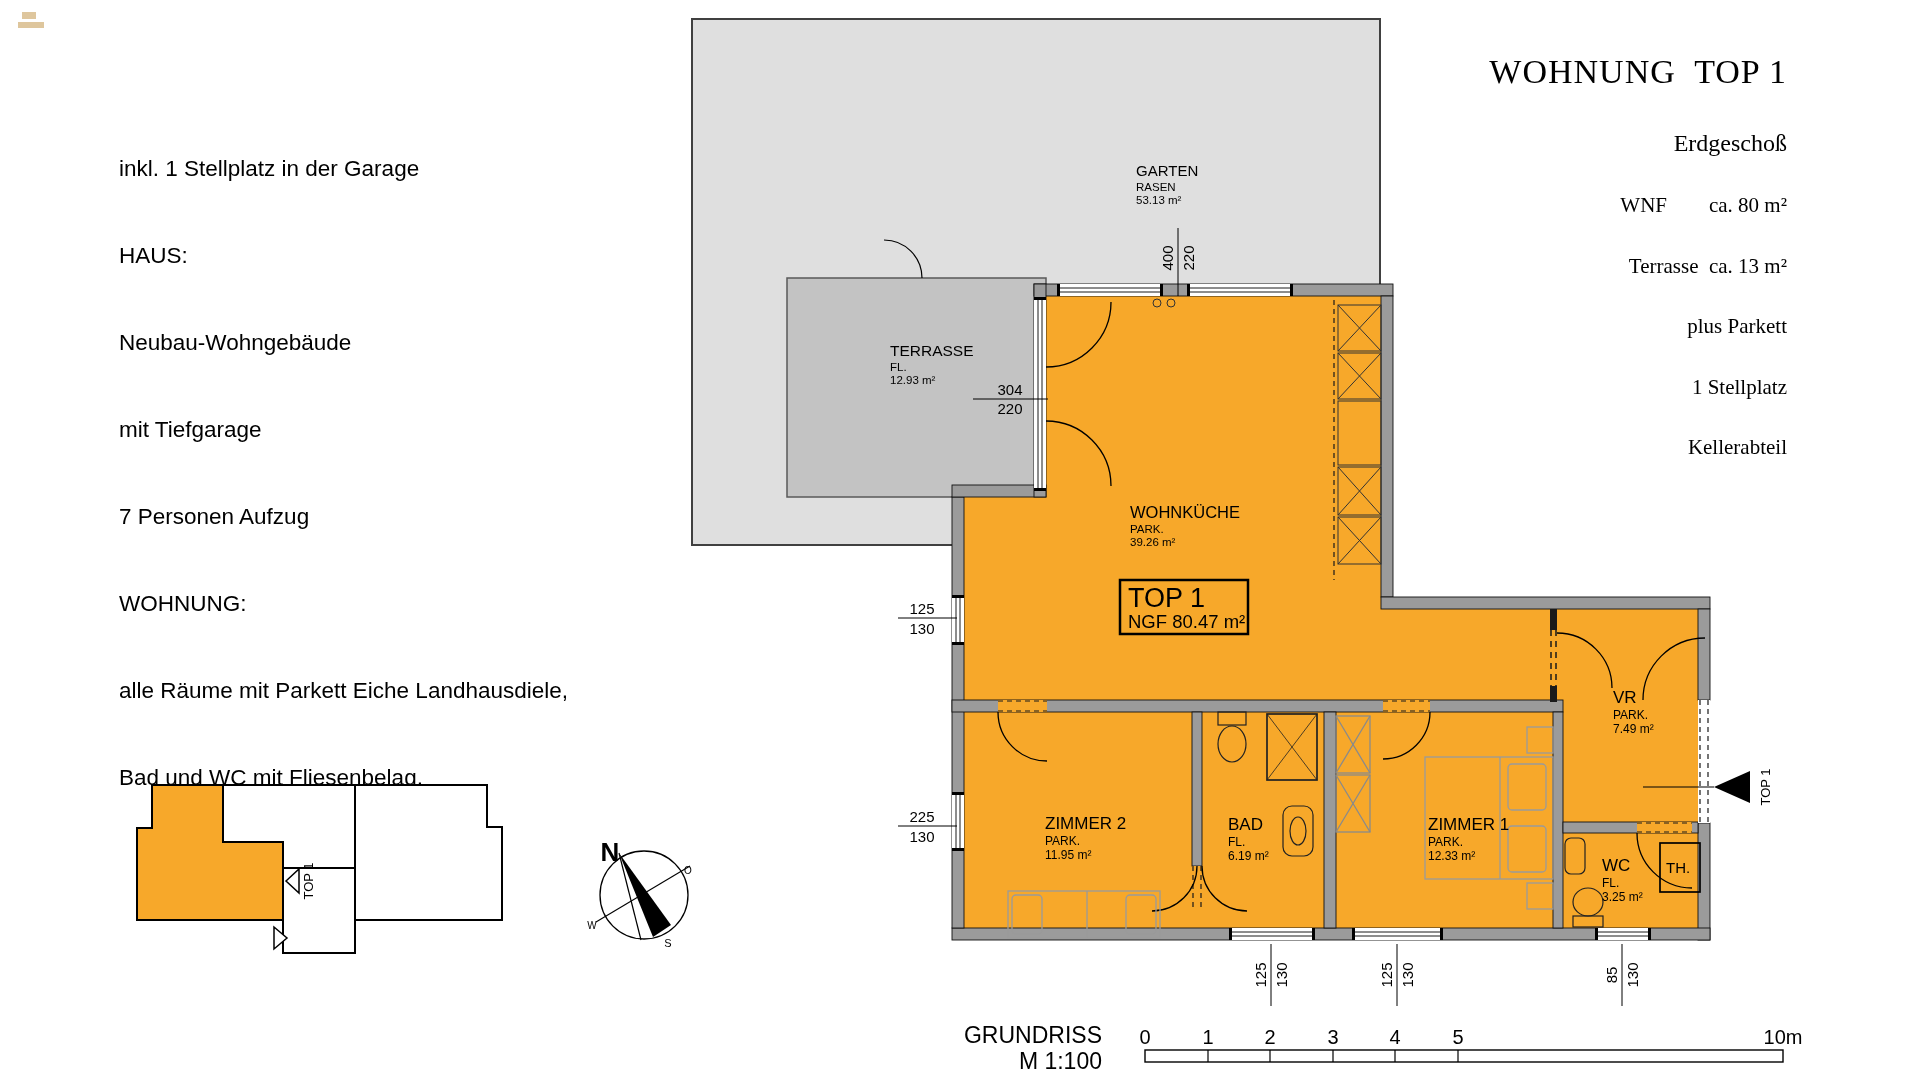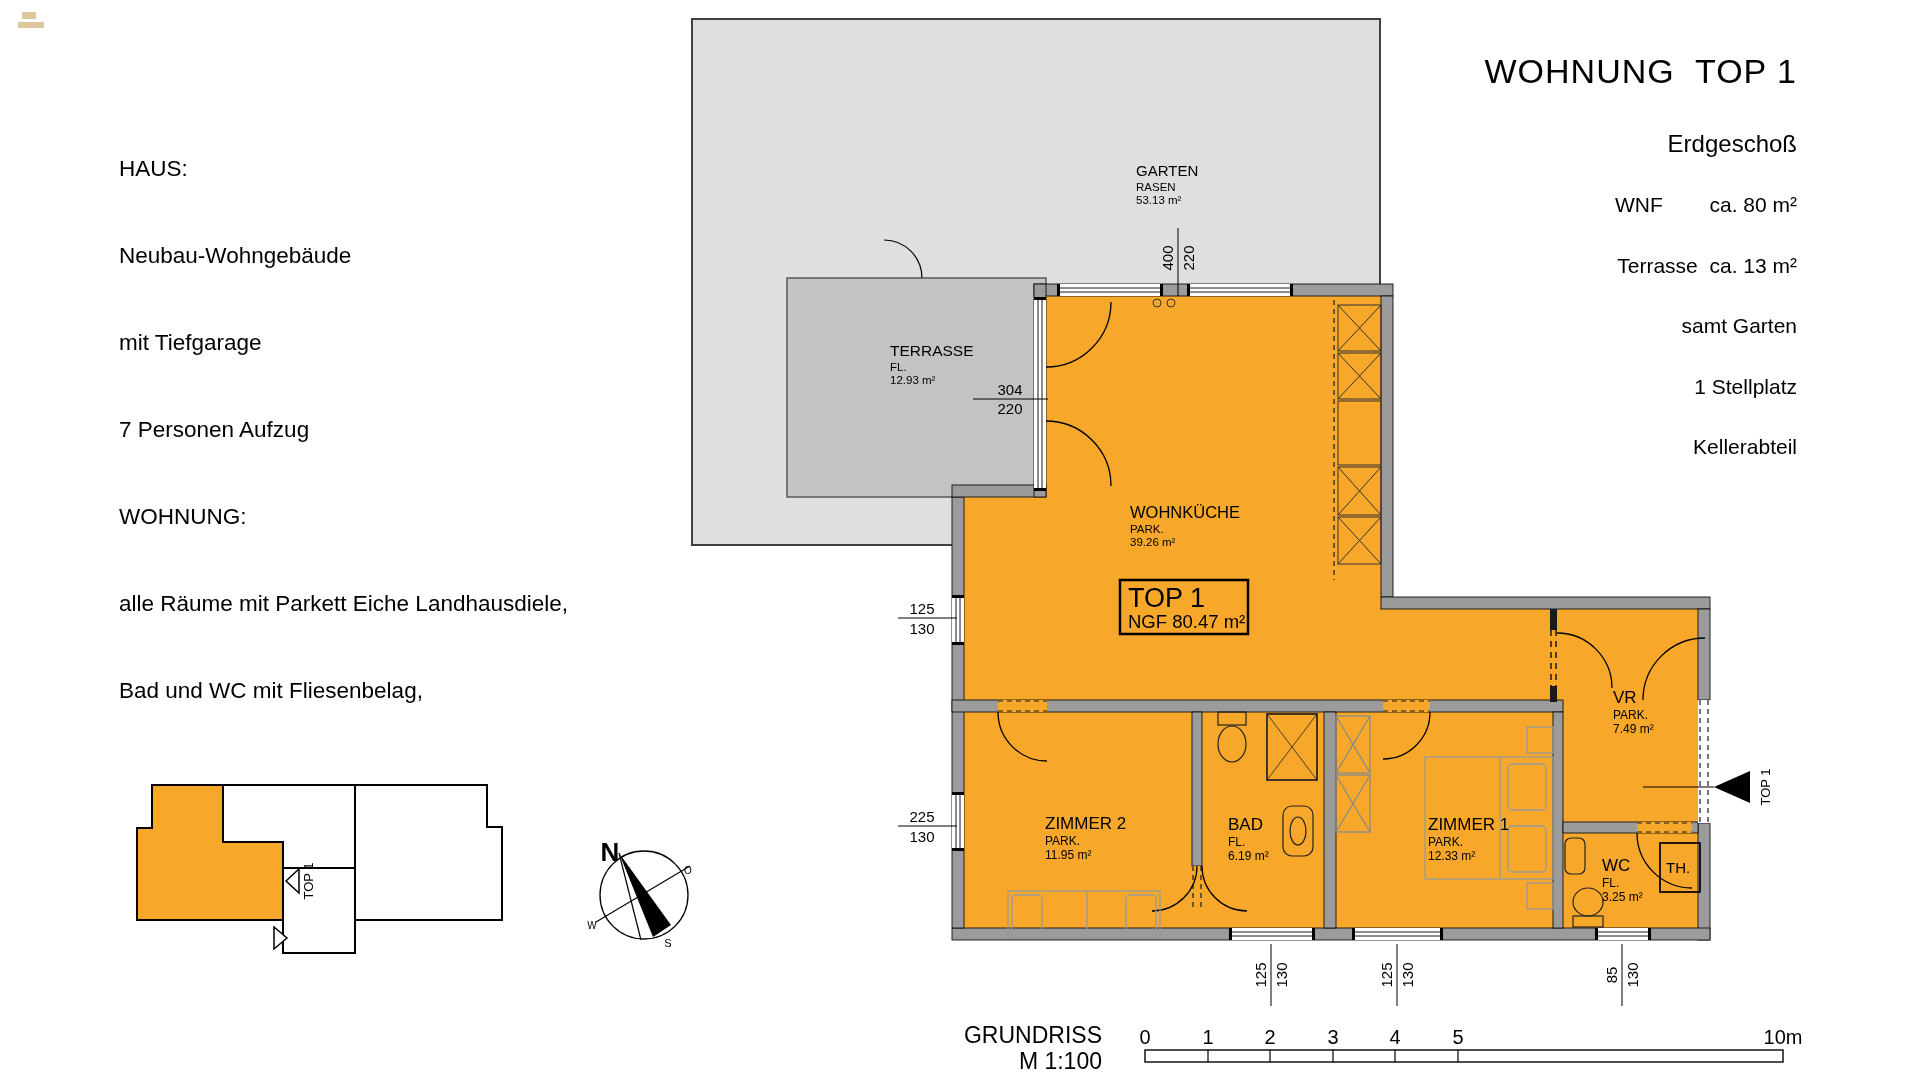--- a/index.html
+++ b/index.html
@@ -1,59 +1,60 @@
 <!DOCTYPE html>
 <html><head>
 <meta charset="utf-8">
 <style>
   html,body{margin:0;padding:0;background:#ffffff;}
   #page{position:relative;width:1920px;height:1080px;background:#ffffff;overflow:hidden;
         font-family:"Liberation Sans", sans-serif;color:#000;}
   #plan-svg{position:absolute;left:0;top:0;}
   .info-block{position:absolute;left:119px;top:96px;font-size:22.5px;line-height:29px;white-space:pre;}
   .info-block .gap{}
-  .title-block{position:absolute;right:123px;top:16px;text-align:right;white-space:pre;}
+  .title-block{position:absolute;right:133px;top:16px;text-align:right;white-space:pre;font-family:Liberation Serif, serif;}
   .title-block .t-big{font-size:34px;line-height:39px;letter-spacing:1px;}
   .title-block .t-mid{font-size:24px;line-height:27px;margin-top:3px;text-align:right;}
   .title-block .t-sml{font-size:21px;line-height:24.5px;text-align:right;}
   .logo-mark{position:absolute;left:16px;top:10px;width:36px;height:28px;opacity:.85;}
   .logo-mark div{background:#d9bd8d;}
   svg text{font-family:"Liberation Sans", sans-serif;fill:#000;}
 </style>
 </head>
 <body>
 
 <div id="page">
 
   <div class="logo-mark">
     <div style="position:absolute;left:6px;top:2px;width:14px;height:7px;"></div>
     <div style="position:absolute;left:2px;top:12px;width:26px;height:6px;"></div>
   </div>
 
   <div class="info-block">
+    <div>inkl. 1 Stellplatz in der Garage</div>
     <div class="gap">HAUS:</div>
     <div>Neubau-Wohngebäude</div>
     <div>mit Tiefgarage</div>
     <div>7 Personen Aufzug</div>
     <div class="gap">WOHNUNG:</div>
     <div>alle Räume mit Parkett Eiche Landhausdiele,</div>
     <div>Bad und WC mit Fliesenbelag,</div>
     
     
     
     
     
   </div>
 
   <div class="title-block">
     <div class="t-big">WOHNUNG  TOP 1</div>
     <div class="t-mid">Erdgeschoß</div>
     <div class="t-sml">WNF        ca. 80 m²</div>
     <div class="t-sml">Terrasse  ca. 13 m²</div>
-    <div class="t-sml">samt Garten</div>
+    <div class="t-sml">plus Parkett</div>
     <div class="t-sml">1 Stellplatz</div>
     <div class="t-sml">Kellerabteil</div>
   </div>
 
   <svg id="plan-svg" width="1920" height="1080" viewBox="0 0 1920 1080">
 
     <g>
       <rect x="692" y="19" width="688" height="526" fill="#DFDFDF" stroke="#404040" stroke-width="2"></rect>
     </g>
 

